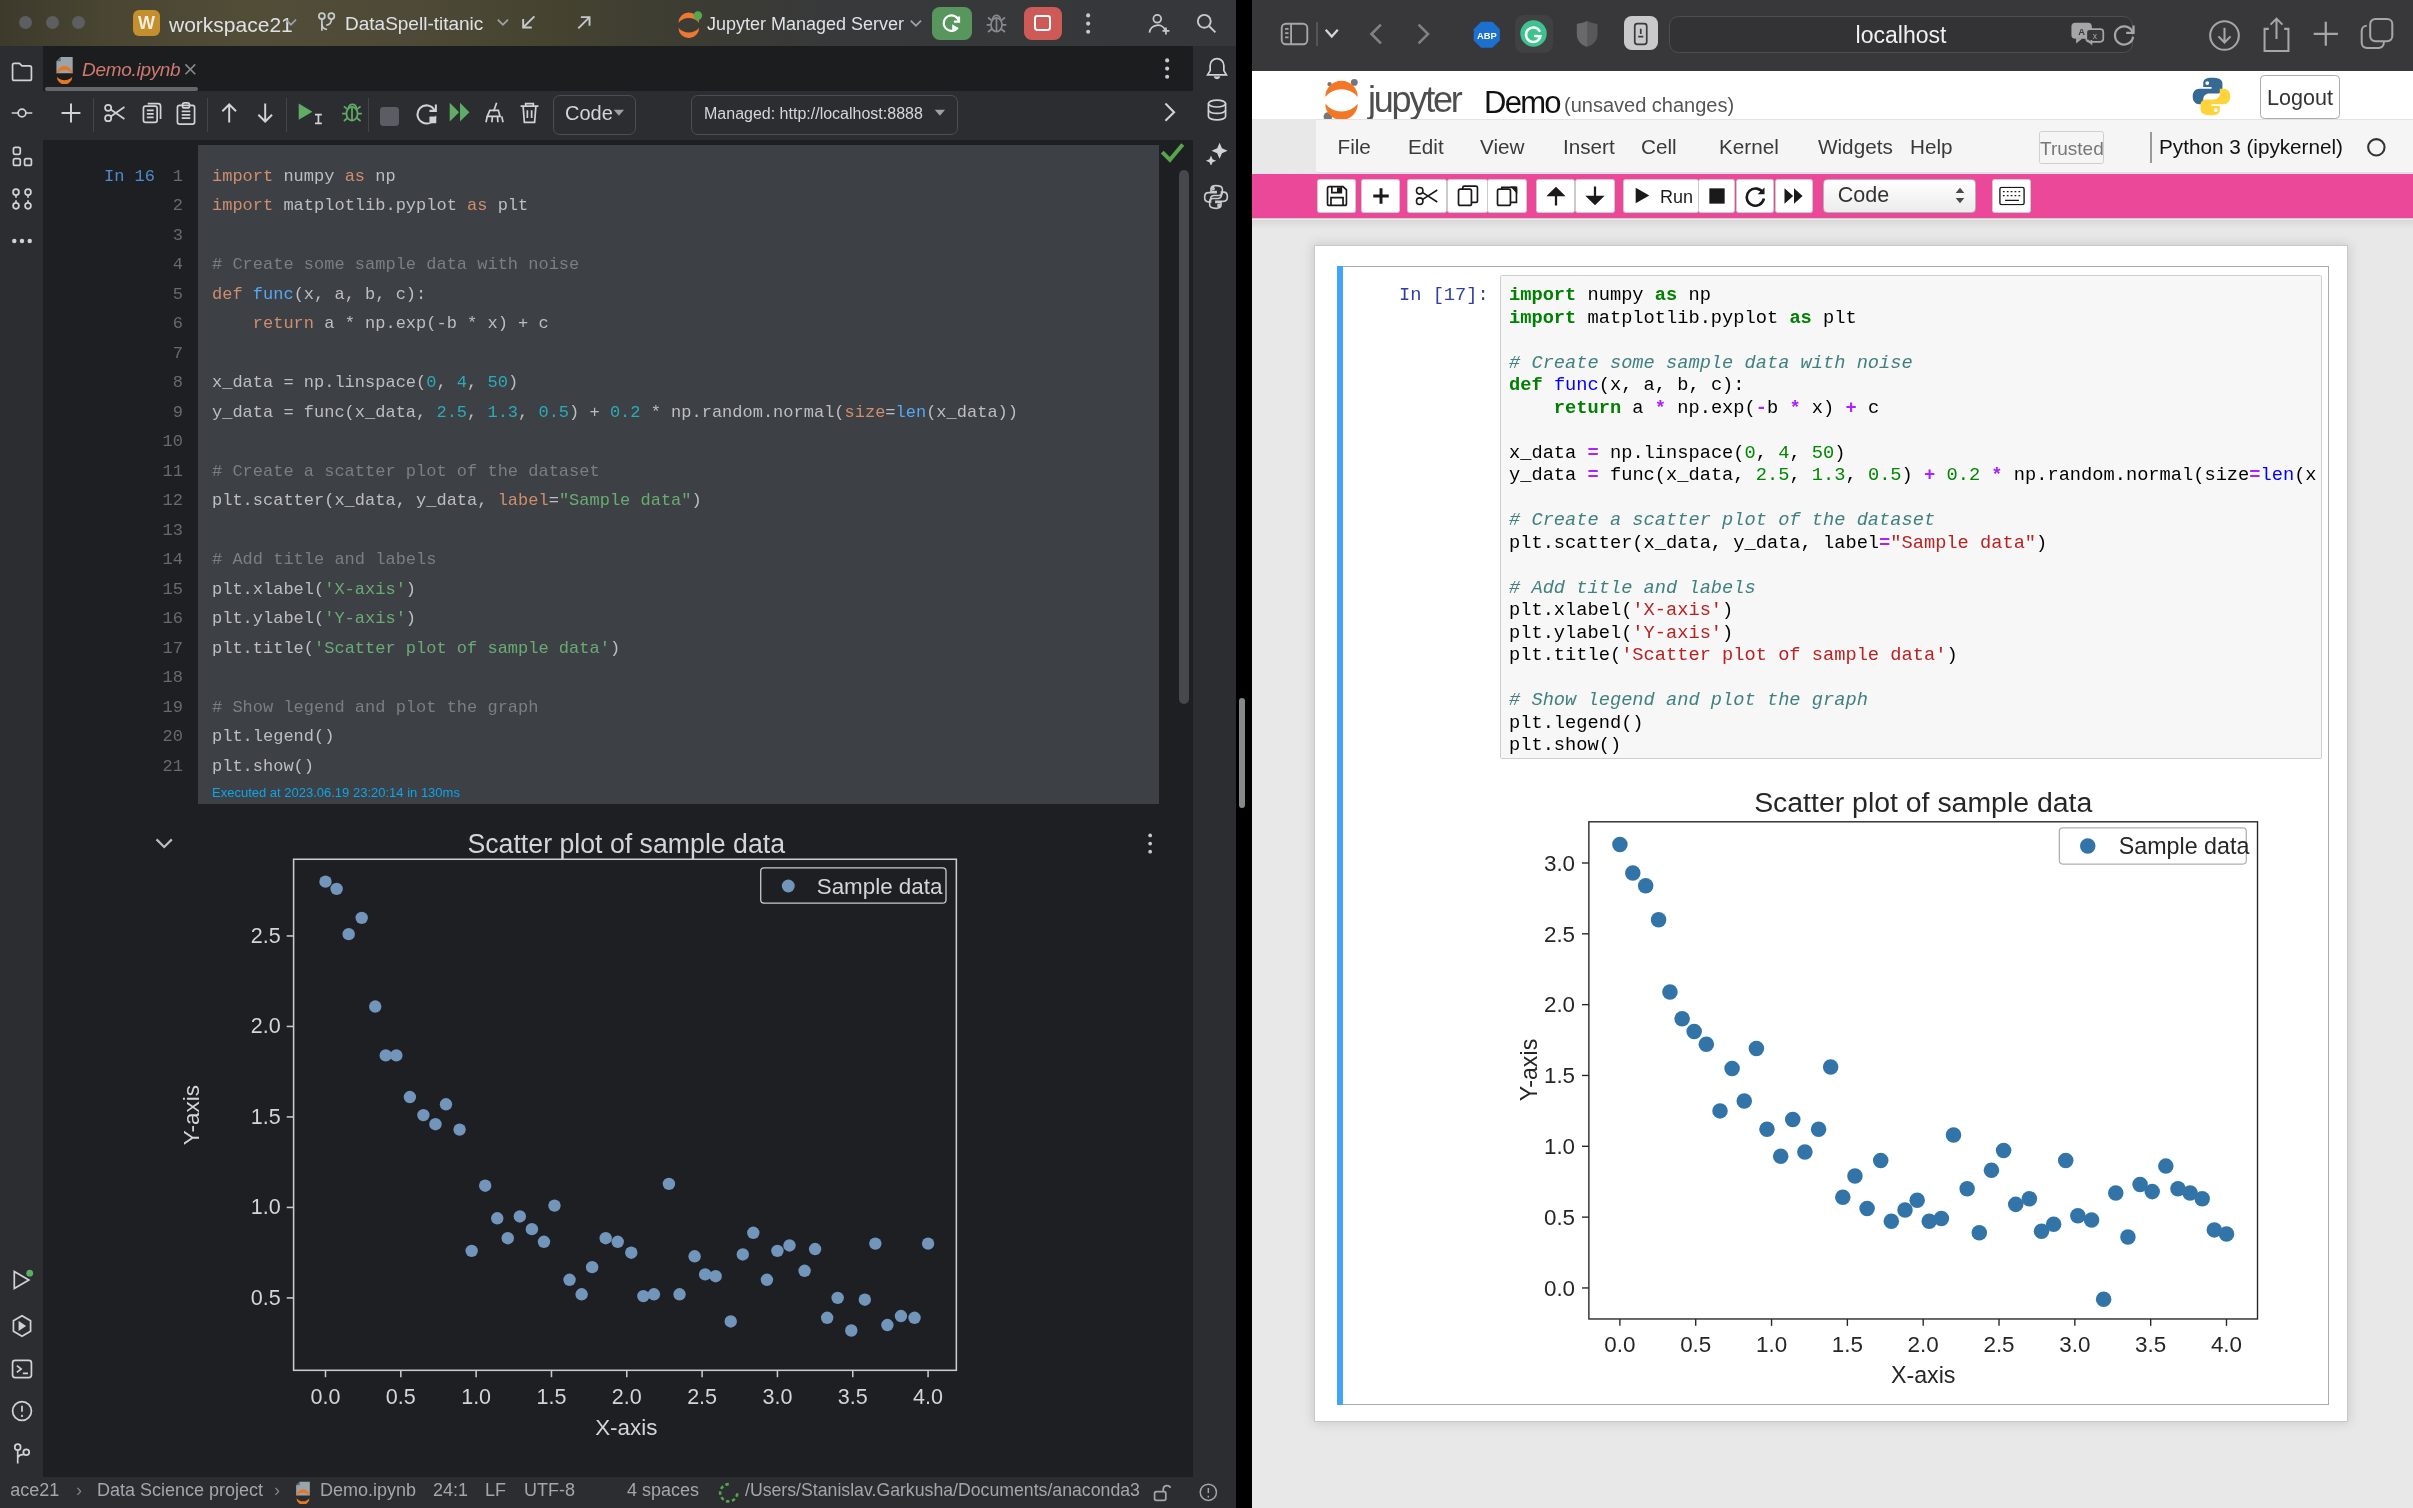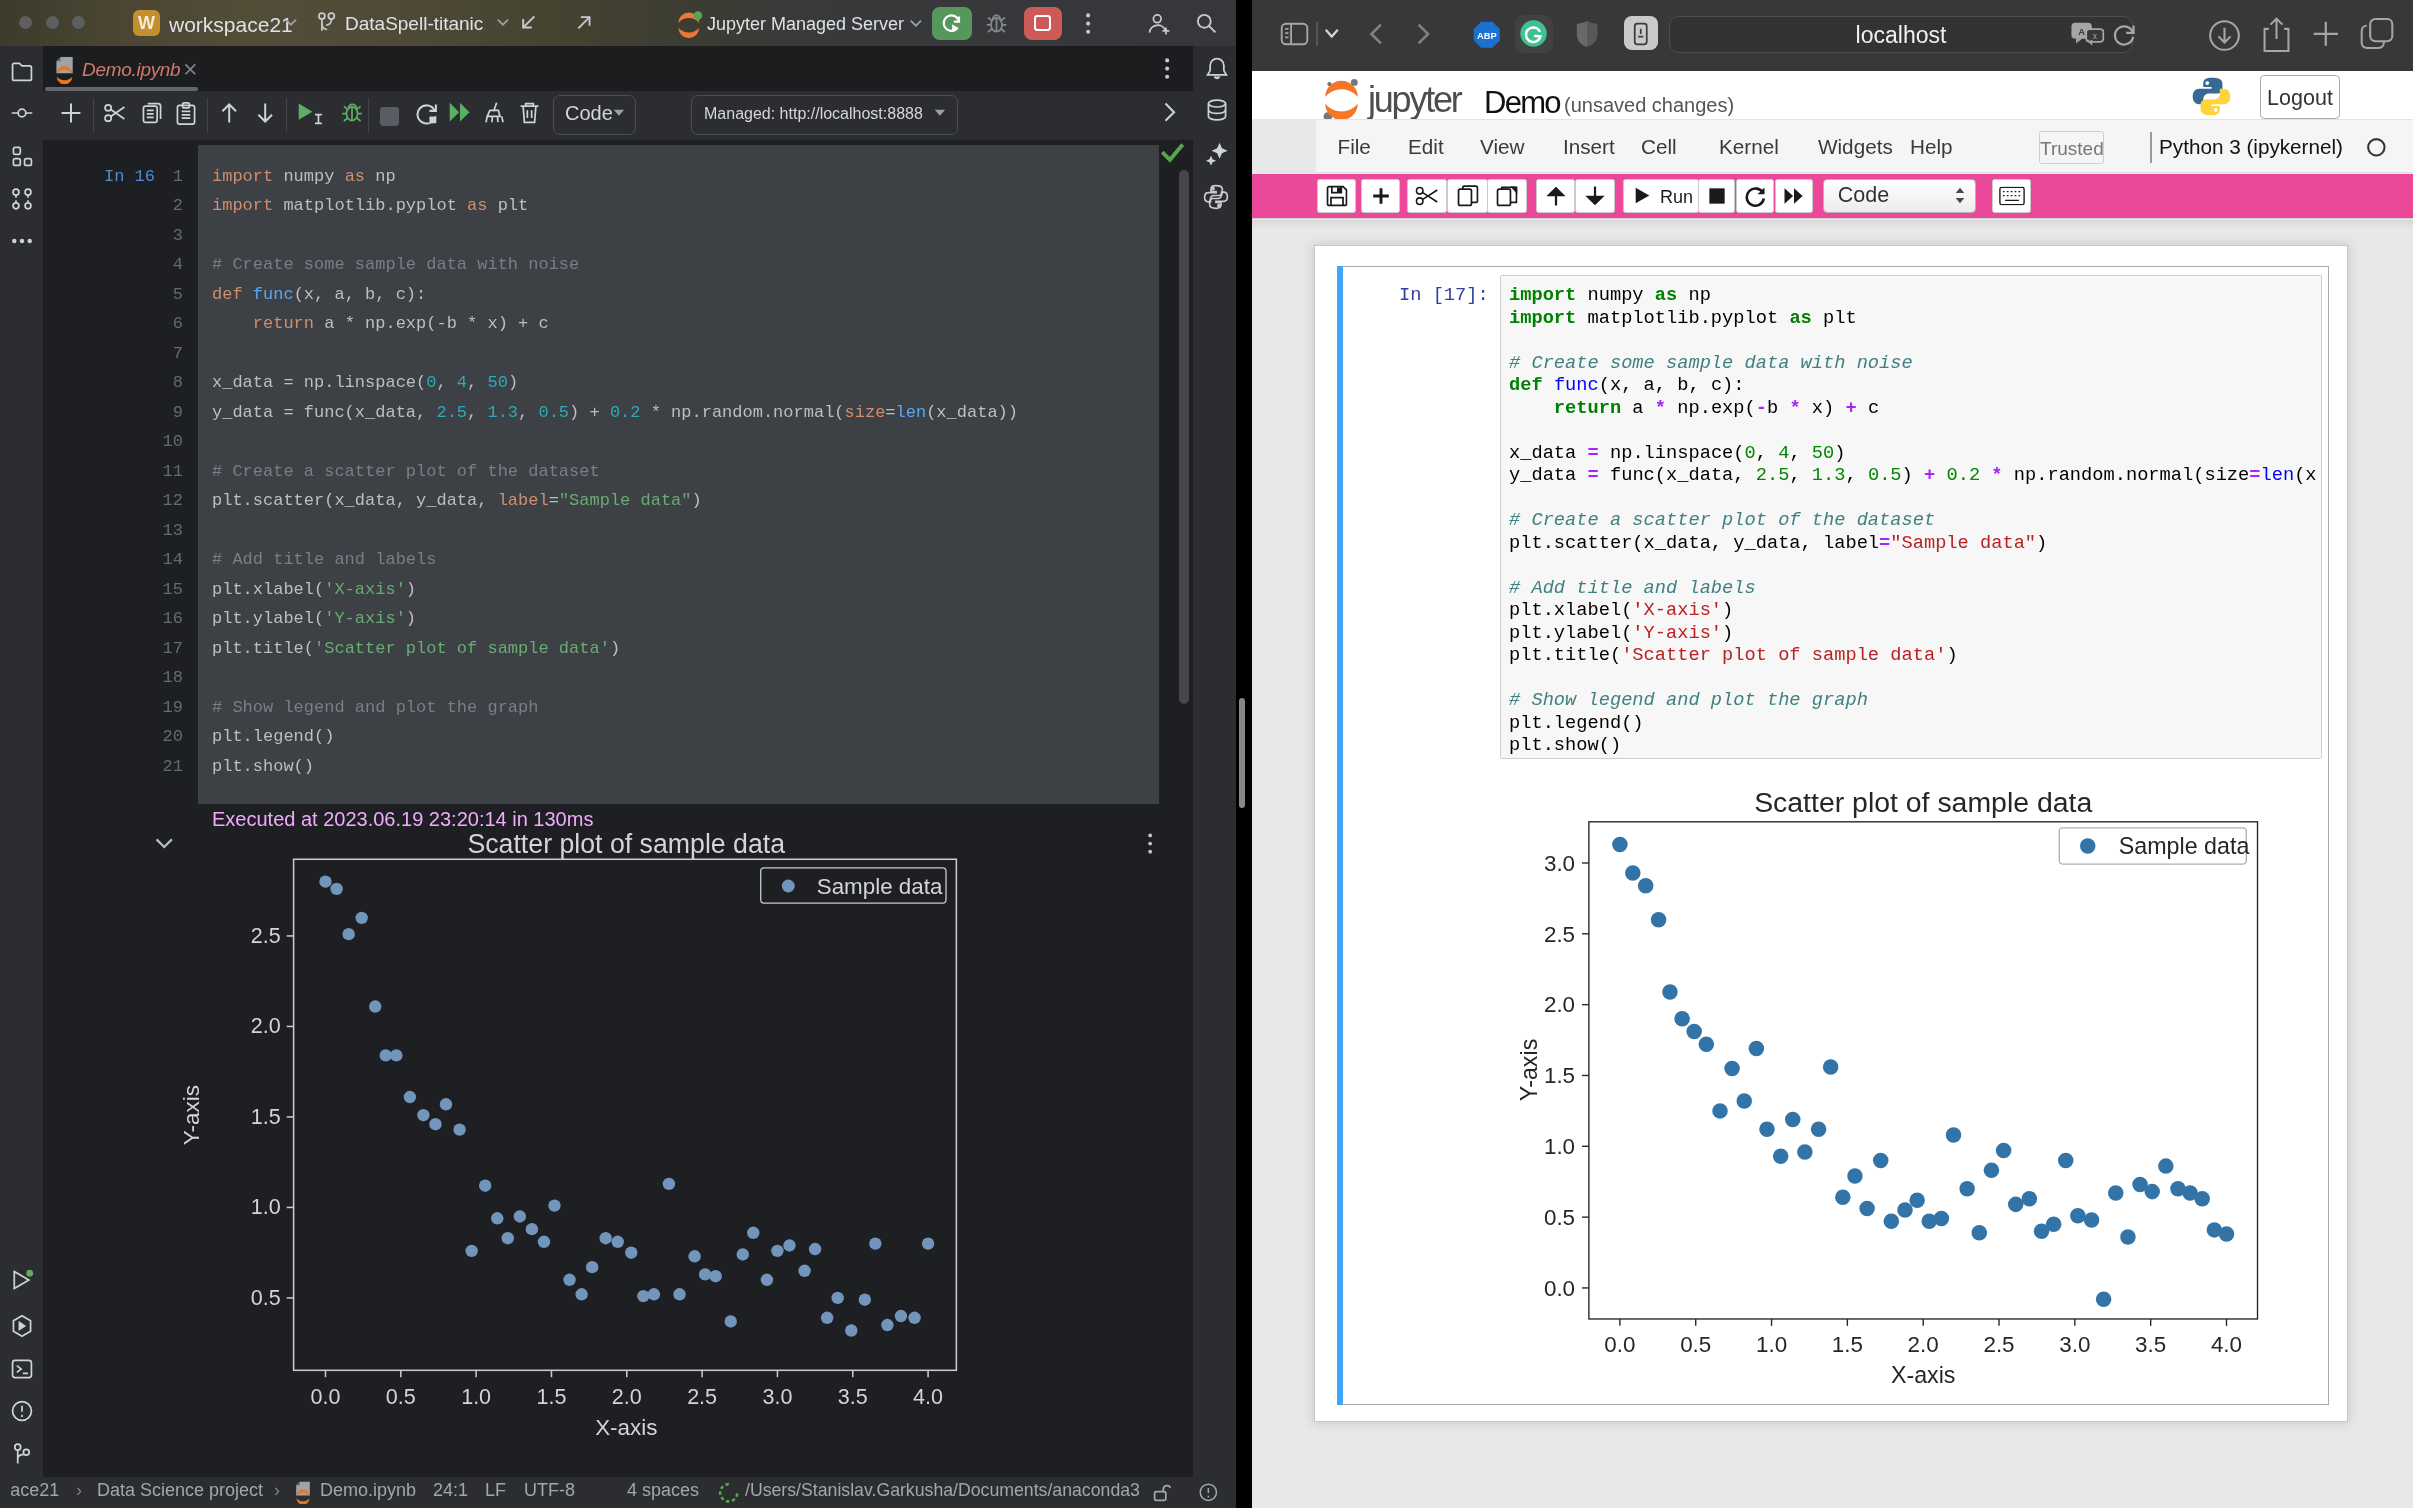--- a/index.html
+++ b/index.html
@@ -397,21 +397,21 @@
 plt.scatter(x_data, y_data, <span class="k">label</span>=<span class="s">"Sample data"</span>)
 
 <span class="c"># Add title and labels</span>
 plt.xlabel(<span class="s">'X-axis'</span>)
 plt.ylabel(<span class="s">'Y-axis'</span>)
 plt.title(<span class="s">'Scatter plot of sample data'</span>)
 
 <span class="c"># Show legend and plot the graph</span>
 plt.legend()
 plt.show()</div>
-<div class="lbl" style="left:169px;top:668px;font-size:20px;color:#f0abfc">Executed at 2023.06.19 23:20:14 in 130ms</div>
+<div class="lbl" style="left:169px;top:645px;font-size:13px;color:#0ea5e9">Executed at 2023.06.19 23:20:14 in 130ms</div>
 <svg class="icn" style="left:110px;top:696px" width="22.4" height="17" viewBox="0 0 26 20">
         <path d="M4 4 l9 9 9-9" stroke="#b9bcc1" stroke-width="2.6" fill="none"></path>
       </svg>
 <svg class="icn" style="left:1102px;top:692px" width="10.3" height="24" viewBox="0 0 12 28">
         <g fill="#c7c9ce">
           <circle cx="6" cy="4" r="2.2"></circle>
           <circle cx="6" cy="13.5" r="2.2"></circle>
           <circle cx="6" cy="23" r="2.2"></circle>
         </g>
       </svg>

